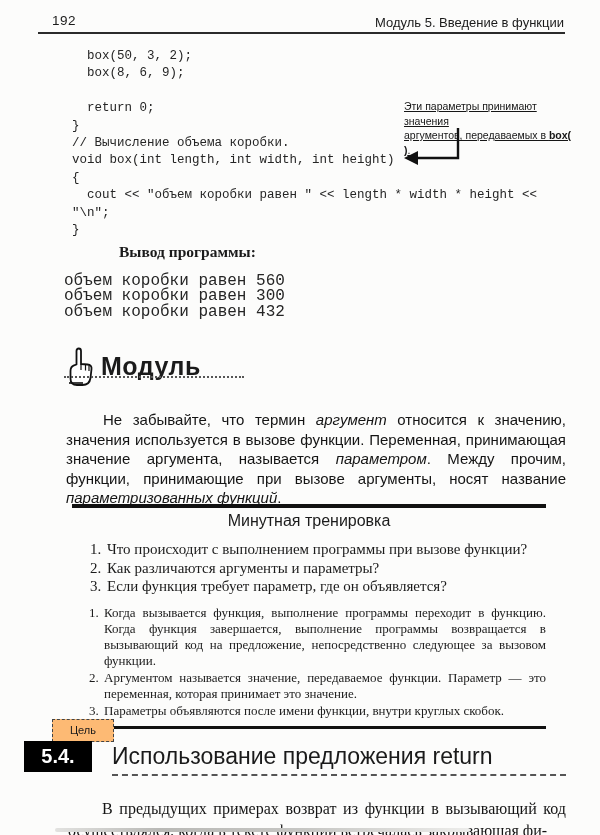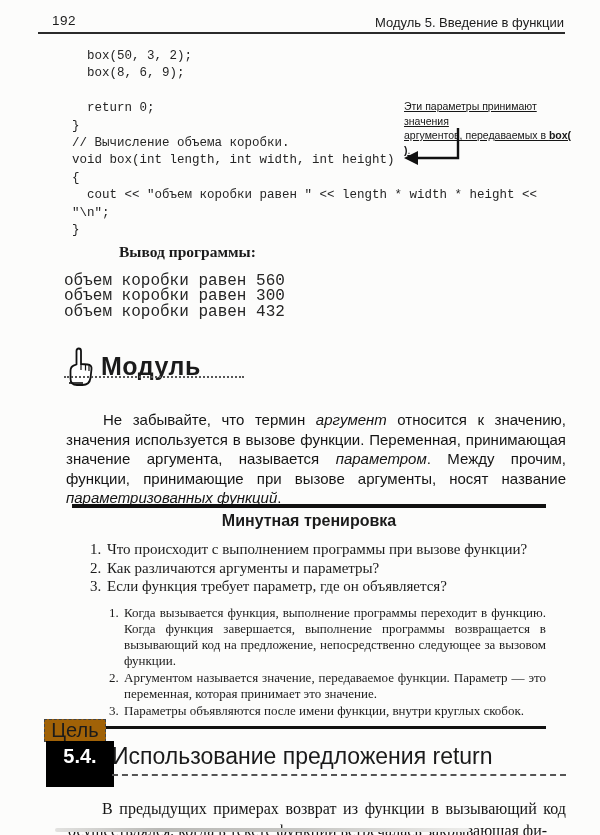--- a/index.html
+++ b/index.html
@@ -36,39 +36,39 @@
     font-size:15px;line-height:19.5px;text-align:justify;text-indent:37px;
     color:#141414;
   }
   .tip-text em{font-style:italic;}
   
   .workout{
     position:absolute;left:72px;top:504px;width:474px;
     border-top:4px solid #111;border-bottom:3px solid #111;
     padding-bottom:6px;
   }
-  .workout-title{text-align:center;font-size:16px;font-weight:bold;margin-top:4px;}
+  .workout-title{text-align:center;font-size:16px;font-weight:normal;margin-top:4px;}
   .q-list{
     font-family:"Liberation Serif",serif;font-size:15px;line-height:18.5px;
     margin:10px 0 0 0;padding-left:33px;
   }
   .q-list li{padding-left:2px;}
   .a-list{
     font-family:"Liberation Serif",serif;font-size:13px;line-height:16px;
     margin:9px 0 0 0;padding-left:30px;text-align:justify;
   }
-  .a-list li{padding-left:2px;margin-bottom:1px;margin-left:20px;}
+  .a-list li{padding-left:2px;margin-bottom:1px;}
   
   .goal-box{
-    position:absolute;left:44px;top:719px;width:60px;height:21px;
-    border:1.5px dashed #444;background:#a16207;
-    font-size:20px;text-align:center;line-height:21px;
+    position:absolute;left:52px;top:719px;width:60px;height:21px;
+    border:1.5px dashed #444;background:#fdba74;
+    font-size:11px;text-align:center;line-height:21px;
   }
   .num-box{
-    position:absolute;left:46px;top:741px;width:68px;height:46px;
+    position:absolute;left:24px;top:741px;width:68px;height:31px;
     background:#000;color:#fff;
     font-size:20px;font-weight:bold;text-align:center;line-height:31px;
   }
   .section-title{position:absolute;left:112px;top:743px;font-size:23px;color:#1a1a1a;}
   .title-underline{position:absolute;left:112px;right:34px;top:774px;border-bottom:2px dashed #555;}
   .section-par{
     position:absolute;left:68px;top:782px;width:498px;
     font-family:"Liberation Serif",serif;font-size:16px;line-height:21.5px;
     text-align:justify;text-indent:34px;color:#141414;
   }

